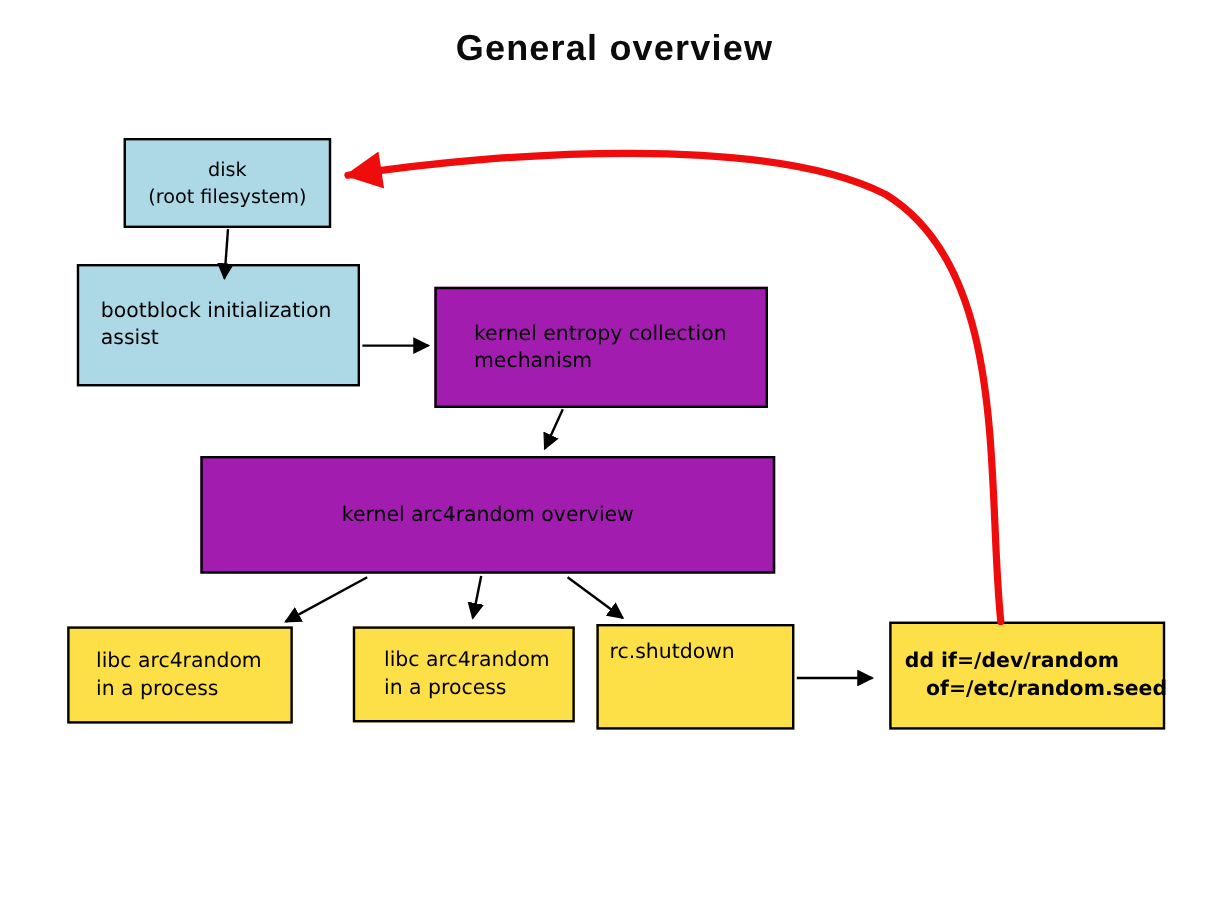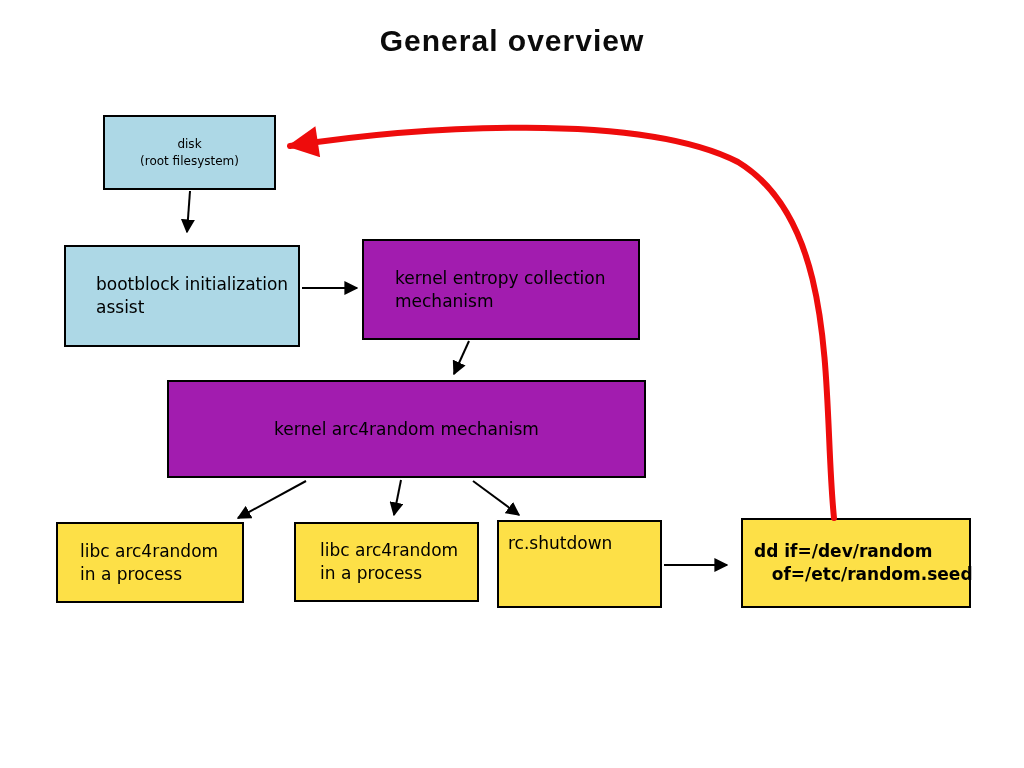--- a/index.html
+++ b/index.html
@@ -24,22 +24,22 @@
     border:2px solid #000;
     display:flex;align-items:center;
     font-size:17px;line-height:1.35;color:#000;
     white-space:pre;
   }
   .blue{background:#add8e6;}
   .green{background:#a21caf;}
   .orange{background:#fde047;}
   .center{justify-content:center;text-align:center;}
   .top-left{align-items:flex-start;text-align:right;}
-  #node-disk{left:103px;top:115px;width:173px;height:75px;font-size:12px;}
-  #node-bootblock{left:64px;top:245px;width:236px;height:102px;padding-left:30px;}
+  #node-disk{left:103px;top:115px;width:173px;height:75px;font-size:16px;}
+  #node-bootblock{left:64px;top:220px;width:236px;height:102px;padding-left:18px;}
   #node-entropy{left:362px;top:239px;width:278px;height:101px;padding-left:31px;}
   #node-arc4{left:167px;top:380px;width:479px;height:98px;}
   #node-libc1{left:56px;top:522px;width:188px;height:81px;padding-left:22px;}
   #node-libc2{left:294px;top:522px;width:185px;height:80px;padding-left:24px;}
   #node-rc{left:497px;top:520px;width:165px;height:88px;padding:10px 0 0 9px;}
   #node-dd{left:741px;top:518px;width:230px;height:90px;padding-left:11px;font-weight:bold;}
   #arrow-layer{
     position:absolute;left:0;top:0;width:1024px;height:768px;
     pointer-events:none;
   }
@@ -60,21 +60,21 @@
     <span>bootblock initialization
 assist</span>
   </div>
 
   <div id="node-entropy" class="node green">
     <span>kernel entropy collection
 mechanism</span>
   </div>
 
   <div id="node-arc4" class="node green center">
-    <span>kernel arc4random mechanism</span>
+    <span>kernel arc4random overview</span>
   </div>
 
   <div id="node-libc1" class="node orange">
     <span>libc arc4random
 in a process</span>
   </div>
 
   <div id="node-libc2" class="node orange">
     <span>libc arc4random
 in a process</span>

